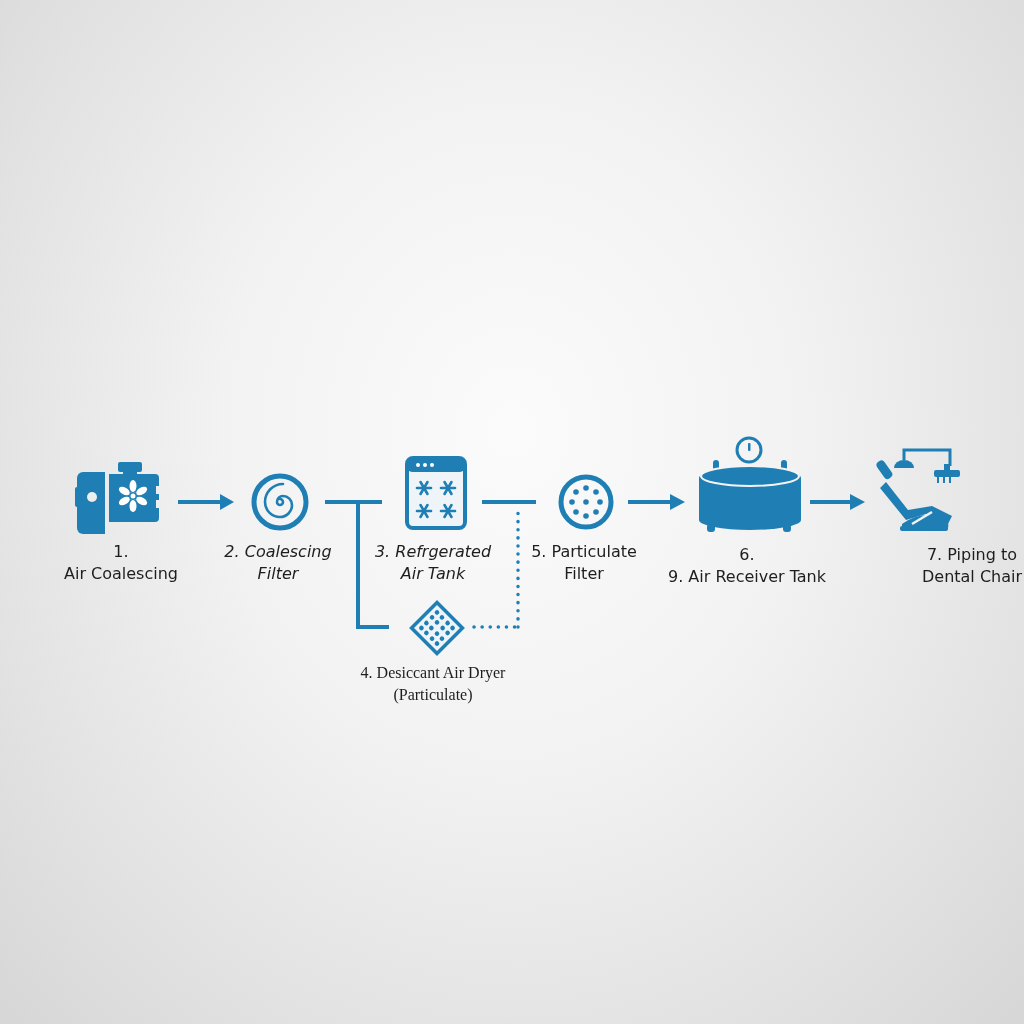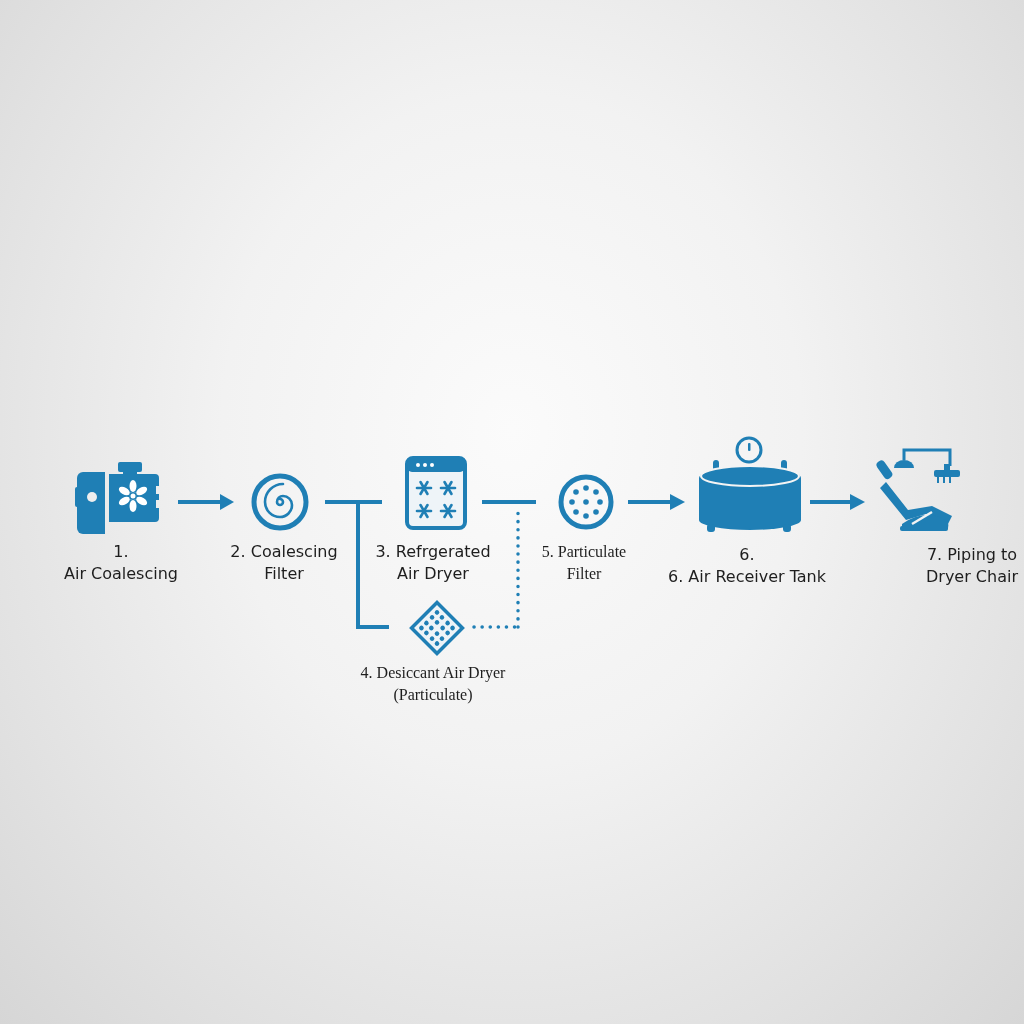--- a/index.html
+++ b/index.html
@@ -71,21 +71,21 @@
 </svg>
 <div class="label" style="left:121px;top:541px;">
   <div>1.</div>
   <div>Air Coalescing</div>
 </div>
 
 <svg width="60" height="60" style="left:250px;top:472px;">
   <circle cx="30" cy="30" r="26" fill="none" stroke="#1f7fb5" stroke-width="5"></circle>
   <path d="M30 30 m0 -3 a3 3 0 1 1 -3 3 a6 6 0 0 1 6 -6 a9 9 0 0 1 9 9 a12 12 0 0 1 -12 12 a15 15 0 0 1 -15 -15 a18 18 0 0 1 18 -18" fill="none" stroke="#1f7fb5" stroke-width="2.6" stroke-linecap="round"></path>
 </svg>
-<div class="label" style="left:284px;top:541px;">
+<div class="label" style="left:278px;top:541px;font-style:italic;">
   <div>2. Coalescing</div>
   <div>Filter</div>
 </div>
 
 <svg width="64" height="76" style="left:405px;top:456px;">
   <rect x="2" y="2" width="58" height="70" rx="6" fill="#eef4f8" stroke="#1f7fb5" stroke-width="4"></rect>
   <rect x="2" y="2" width="58" height="14" rx="5" fill="#1f7fb5"></rect>
   <circle cx="13" cy="9" r="2" fill="#ffffff"></circle>
   <circle cx="20" cy="9" r="2" fill="#ffffff"></circle>
   <circle cx="27" cy="9" r="2" fill="#ffffff"></circle>
@@ -105,23 +105,23 @@
         <line x1="-3.5" y1="-6" x2="3.5" y2="6"></line>
         <line x1="3.5" y1="-6" x2="-3.5" y2="6"></line>
       </g>
     <g transform="translate(43,55)">
         <line x1="-7" y1="0" x2="7" y2="0"></line>
         <line x1="-3.5" y1="-6" x2="3.5" y2="6"></line>
         <line x1="3.5" y1="-6" x2="-3.5" y2="6"></line>
       </g>
   </g>
 </svg>
-<div class="label" style="left:433px;top:541px;">
+<div class="label" style="left:433px;top:541px;font-style:italic;">
   <div>3. Refrgerated</div>
-  <div>Air Dryer</div>
+  <div>Air Tank</div>
 </div>
 
 <svg width="64" height="64" style="left:405px;top:596px;">
   <rect x="14" y="14" width="36" height="36" transform="rotate(45 32 32)" fill="#eef4f8" stroke="#1f7fb5" stroke-width="3.5"></rect>
   <g fill="#1f7fb5" transform="rotate(45 32 32)">
     <circle cx="21" cy="21" r="2.3"></circle>
       <circle cx="28" cy="21" r="2.3"></circle>
       <circle cx="36" cy="21" r="2.3"></circle>
       <circle cx="43" cy="21" r="2.3"></circle>
     <circle cx="21" cy="28" r="2.3"></circle>
@@ -150,40 +150,40 @@
     <circle cx="30" cy="16" r="2.8"></circle>
       <circle cx="30" cy="44" r="2.8"></circle>
     <circle cx="16" cy="30" r="2.8"></circle>
       <circle cx="44" cy="30" r="2.8"></circle>
     <circle cx="20" cy="20" r="2.8"></circle>
       <circle cx="40" cy="20" r="2.8"></circle>
     <circle cx="20" cy="40" r="2.8"></circle>
       <circle cx="40" cy="40" r="2.8"></circle>
   </g>
 </svg>
-<div class="label" style="left:584px;top:541px;font-family:Liberation Serif, serif;">
+<div class="label" style="left:584px;top:541px;">
   <div>5. Particulate</div>
   <div>Filter</div>
 </div>
 
 <svg width="110" height="100" style="left:697px;top:434px;">
   <g fill="#1f7fb5">
     <circle cx="52" cy="16" r="12" fill="#f4f4f4" stroke="#1f7fb5" stroke-width="3"></circle>
     <rect x="51" y="9" width="2.5" height="8" rx="1"></rect>
     <rect x="16" y="26" width="6" height="12" rx="3"></rect>
     <rect x="84" y="26" width="6" height="12" rx="3"></rect>
     <path d="M2 44 a51 12 0 0 1 102 0 v42 a51 10 0 0 1 -102 0z"></path>
     <rect x="10" y="90" width="8" height="8" rx="3"></rect>
     <rect x="86" y="90" width="8" height="8" rx="3"></rect>
   </g>
   <ellipse cx="53" cy="42" rx="49" ry="10" fill="none" stroke="#f4f4f4" stroke-width="2"></ellipse>
 </svg>
 <div class="label" style="left:747px;top:544px;">
   <div>6.</div>
-  <div>6. Air Receiver Tank</div>
+  <div>9. Air Receiver Tank</div>
 </div>
 
 <svg width="100" height="95" style="left:872px;top:440px;">
   <g fill="#1f7fb5" stroke="#1f7fb5">
 
     <path d="M32 20 v-10 h46 v16" fill="none" stroke-width="3"></path>
     <path d="M22 28 a10 8 0 0 1 20 0z" stroke="none"></path>
     <rect x="72" y="24" width="6" height="6" stroke="none"></rect>
 
     <rect x="62" y="30" width="26" height="7" rx="2" stroke="none"></rect>
@@ -193,14 +193,14 @@
 
     <path d="M14 42 L36 70 L60 66 L80 76 L76 84 L54 74 L34 80 L8 48z" stroke="none"></path>
 
     <path d="M30 84 q20 -14 40 -6 q8 4 6 10 h-46z" stroke="none"></path>
     <rect x="28" y="86" width="48" height="5" rx="2" stroke="none"></rect>
   </g>
   <path d="M40 84 L60 72" stroke="#f2f2f2" stroke-width="2.5"></path>
 </svg>
 <div class="label" style="left:972px;top:544px;">
   <div>7. Piping to</div>
-  <div>Dryer Chair</div>
+  <div>Dental Chair</div>
 </div>
 
 </body></html>

